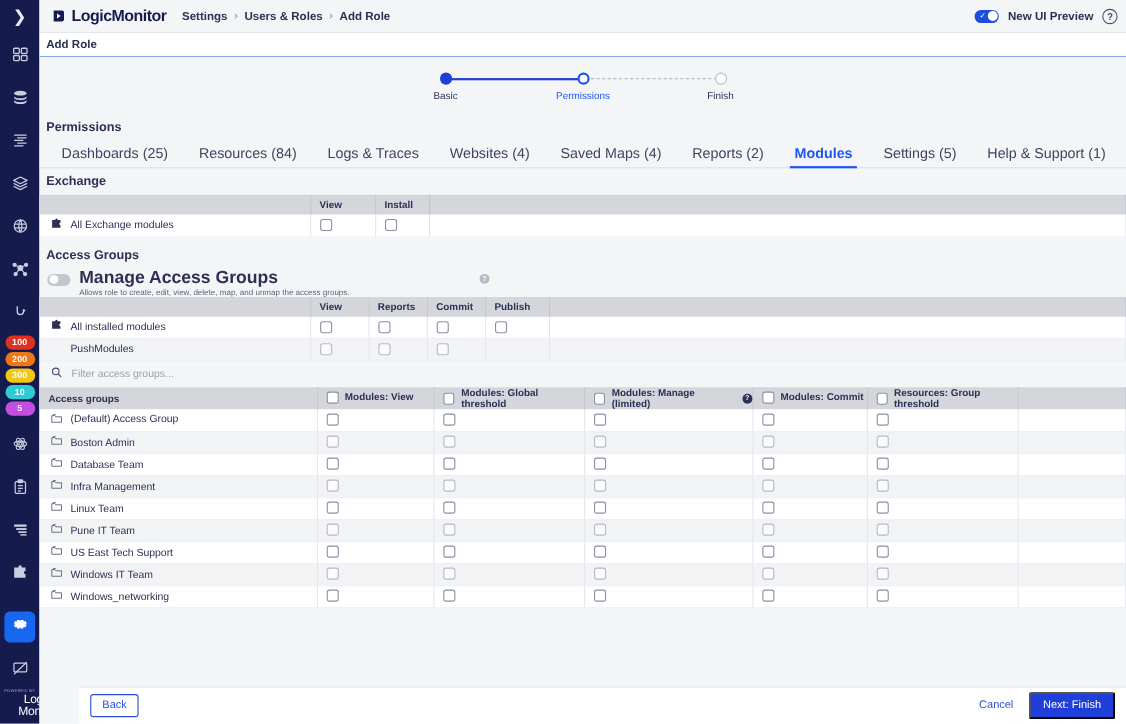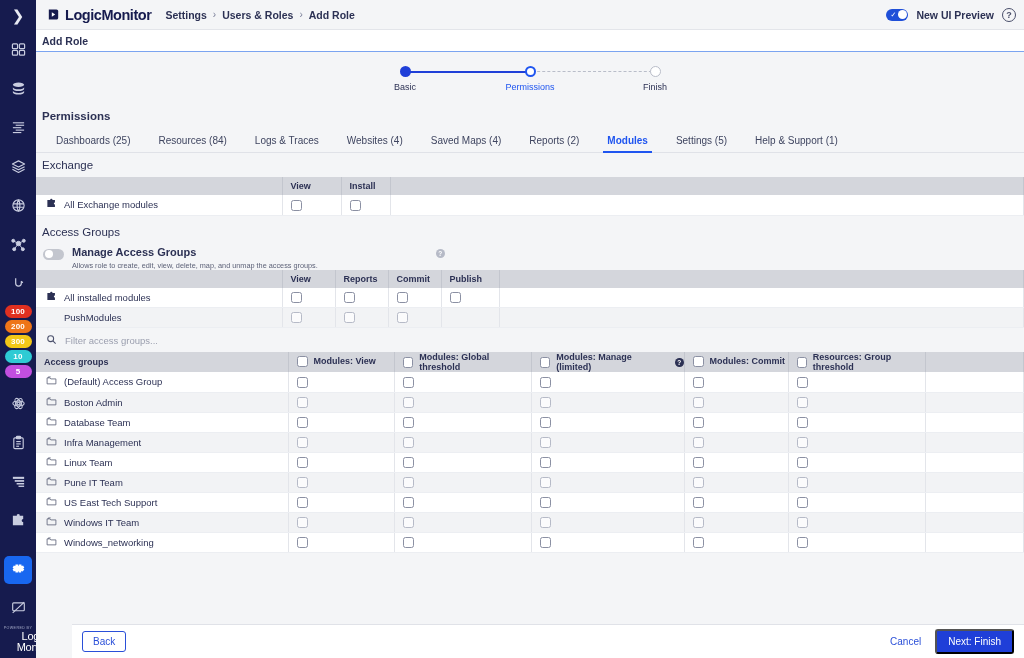--- a/index.html
+++ b/index.html
@@ -102,32 +102,32 @@
   .dot.done { background: #1f3fd8; border: 0; }
   .dot.active { border: 2.2px solid #1f55f0; background: #fff; }
   .dot.todo { border: 1.6px solid #b9bdc9; background: #fff; }
   .step-label { margin-top: 5px; font-size: 9px; color: #2c3154; white-space: nowrap; }
   .step-label.act { color: #1f55f0; }
   .bar { position: absolute; top: 5px; height: 1.6px; z-index: 1; }
   .bar-solid { left: 30px; width: 122px; background: #1f3fd8; }
   .bar-dash { left: 152px; width: 130px; border-top: 1.4px dashed #b9bdc9; }
 
   .section-h {
-    font-size: 11.5px; font-weight: normal; color: #2c3154;
+    font-size: 11.5px; font-weight: bold; color: #2c3154;
     padding: 6px 0 6px 6px;
   }
   .perm-head { padding: 8px 0 6px 6px; font-size: 11.5px; font-weight: bold; color: #2c3154; }
 
   .tabs {
     display: flex; align-items: flex-end; gap: 0;
     border-bottom: 1px solid #e0e2e8; background: #f4f5f7;
     padding-left: 6px; height: 25px;
   }
   .tab {
-    font-size: 10px; color: #3f4560; padding: 0 14px 6px; line-height: 1;
+    font-size: 13px; color: #3f4560; padding: 0 14px 6px; line-height: 1;
     position: relative; white-space: nowrap;
   }
   .tab.active { color: #1f55f0; font-weight: bold; }
   .tab.active::after {
     content:""; position:absolute; left: 10px; right: 10px; bottom: -1px;
     height: 2px; background: #1f55f0;
   }
 
   
   .tbl { width: 100%; border-collapse: collapse; table-layout: fixed; background: #fff; }
@@ -150,21 +150,21 @@
   }
   .cbx.dim { border-color: #b6bac7; background: #fbfbfc; }
   .cb-cell { text-align: left; }
 
   .ag-toggle-row { display: flex; align-items: flex-start; gap: 8px; padding: 2px 0 0 7px; }
   .sw-off {
     width: 21px; height: 11px; border-radius: 6px; background: #c3c6ce;
     position: relative; flex: 0 0 21px; margin-top: 3px;
   }
   .sw-off::after { content:""; position:absolute; left: 1.5px; top: 1.5px; width: 8px; height: 8px; border-radius:50%; background:#fff; }
-  .ag-txt-title { font-size: 11px; font-weight: bold; color: #2c3154; line-height: 13px; }
+  .ag-txt-title { font-size: 16px; font-weight: bold; color: #2c3154; line-height: 13px; }
   .ag-txt-sub { font-size: 7.3px; color: #5d6278; margin-top: 2px; }
   .q-small {
     width: 9px; height: 9px; border-radius: 50%; background: #b6bac7; color: #fff;
     font-size: 6.5px; display: inline-flex; align-items: center; justify-content: center;
     font-weight: bold; margin-left: 110px; margin-top: 3px;
   }
   .q-dark {
     width: 9px; height: 9px; border-radius: 50%; background: #2c3154; color: #fff;
     font-size: 6.5px; display: inline-flex; align-items: center; justify-content: center;
     font-weight: bold; margin-left: 4px; vertical-align: middle;

